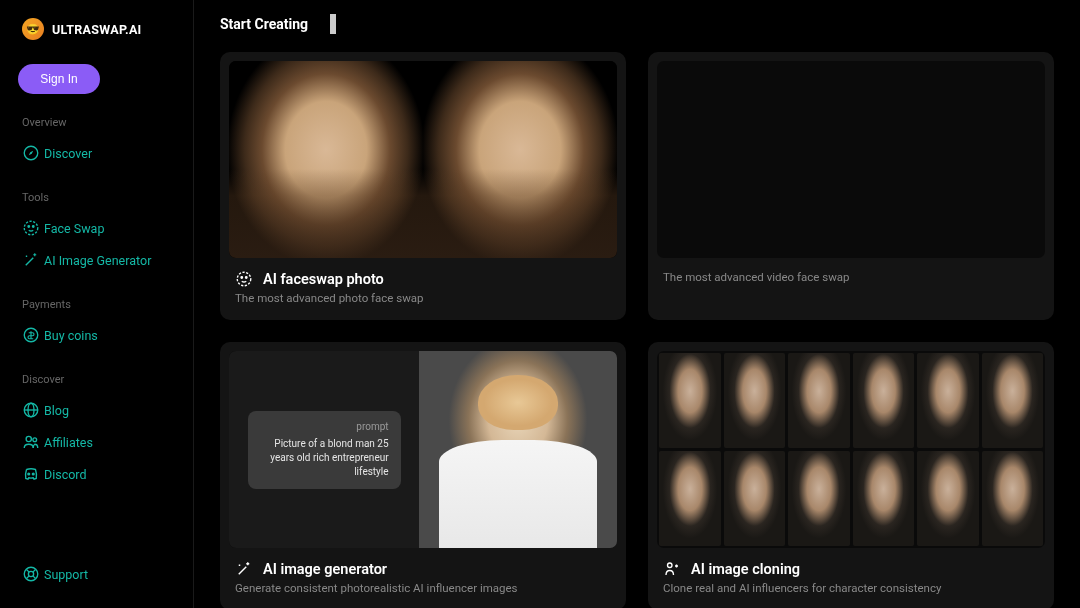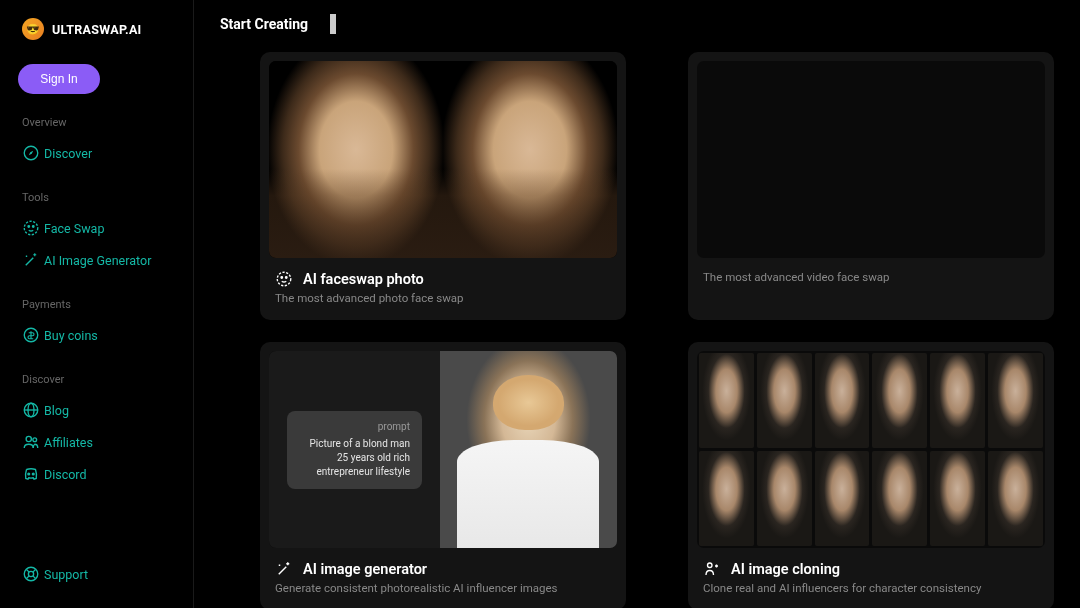--- a/index.html
+++ b/index.html
@@ -105,21 +105,20 @@
     .cards-grid {
       display: grid;
       grid-template-columns: 1fr 1fr;
       gap: 22px;
     }
     .card {
       background: #141414;
       border-radius: 10px;
       padding: 9px;
       cursor: pointer;
-      margin-left: 40px;
     }
     .card-preview {
       width: 100%;
       height: 197px;
       border-radius: 7px;
       background: #0a0a0a;
       margin-bottom: 12px;
       overflow: hidden;
       display: flex;
       align-items: center;

